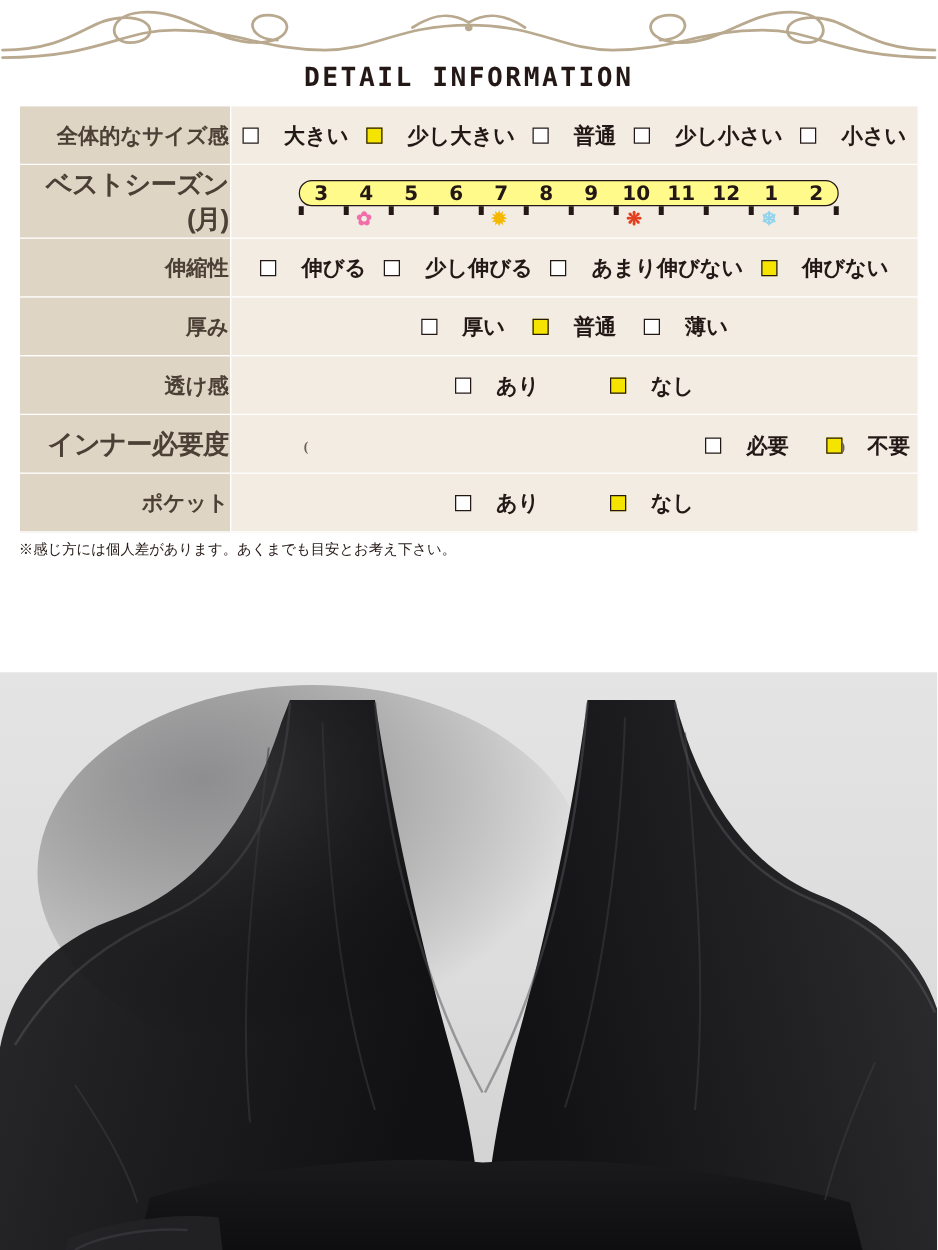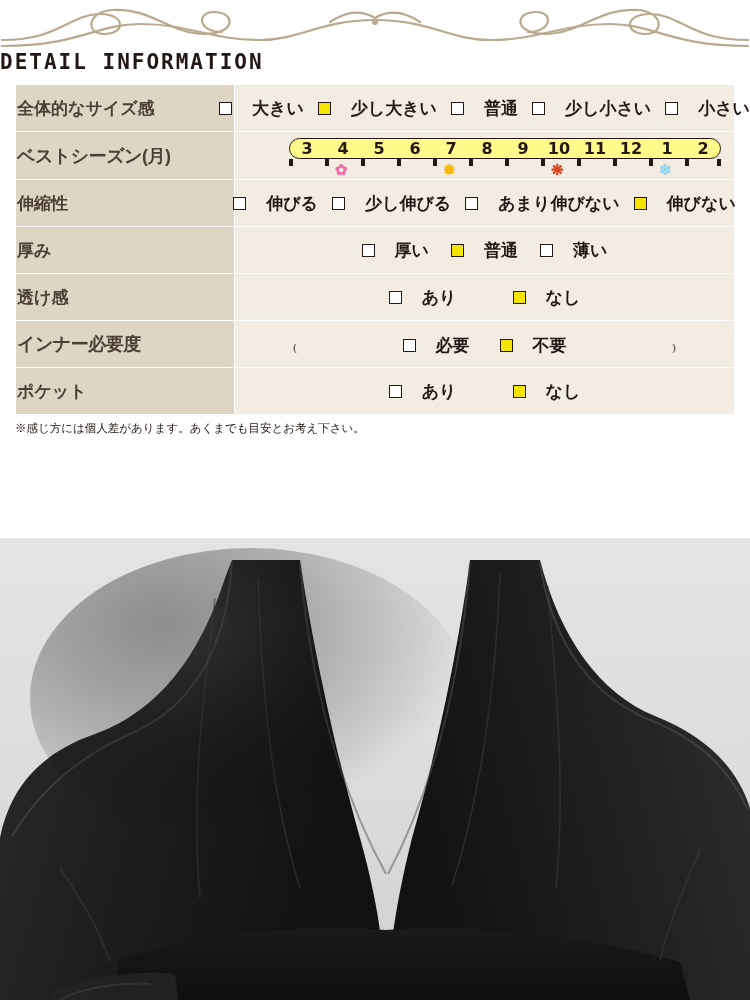--- a/index.html
+++ b/index.html
@@ -19,21 +19,21 @@
   
   .ornament {
     position: relative;
     width: 750px; height: 48px;
     overflow: hidden;
   }
   .ornament svg { display:block; }
 
   
   .title {
-    text-align: left;
+    text-align: center;
     font-family: "DejaVu Sans Mono", monospace;
     font-size: 21px;
     font-weight: bold;
     letter-spacing: 2px;
     color: #231815;
     padding: 2px 0 10px 0;
   }
 
   
   table.spec {
@@ -41,30 +41,30 @@
     width: 720px;
     margin: 0 auto;
     table-layout: fixed;
   }
   table.spec tr { height: 47px; }
   table.spec td {
     border: 1px solid #ffffff;
     vertical-align: middle;
   }
   td.label {
-    width: 219px;
+    width: 169px;
     background: #ded5c4;
     color: #4c4036;
-    text-align: left;
+    text-align: right;
     font-size: 17px;
     font-weight: bold;
     letter-spacing: 0px;
     font-family: "Liberation Sans", sans-serif;
   }
-  td.label.small { font-size: 18px; letter-spacing: -0.5px; }
+  td.label.small { font-size: 21px; letter-spacing: -0.5px; }
   td.value {
     background: #f2ece3;
     color: #231815;
     font-size: 17px;
     font-weight: bold;
     padding: 0 6px;
   }
 
   .opts {
     display: flex;
@@ -145,21 +145,21 @@
   .snow    { color: #8fd3ef; }
 
   
   .paren-row {
     position: relative;
     height: 100%;
   }
   .paren-row .mainline {
     display: flex;
     align-items: center;
-    justify-content: center;
+    justify-content: flex-end;
     gap: 30px;
     padding-top: 3px;
   }
   .paren {
     position: absolute;
     bottom: 1px;
     font-size: 11px;
     color: #6b6056;
     font-family: "Liberation Serif", serif;
   }

